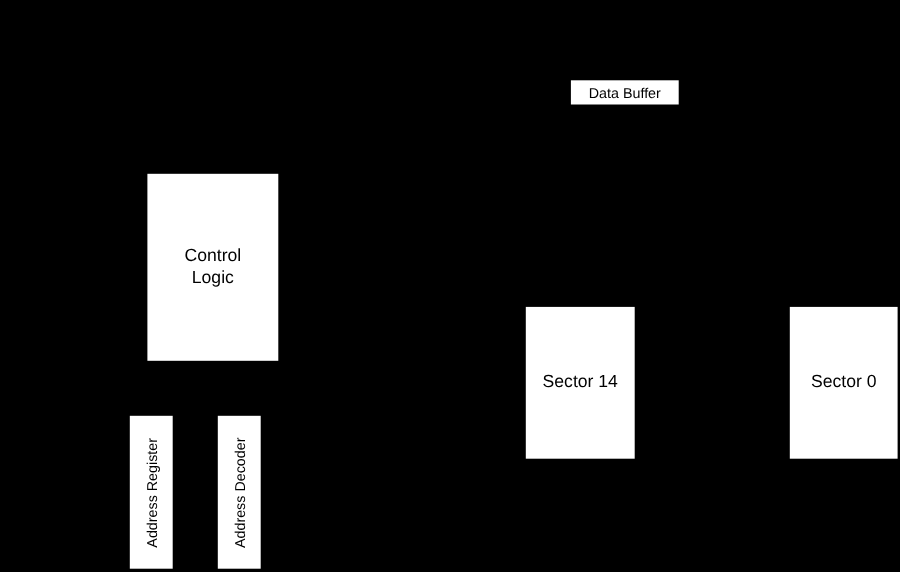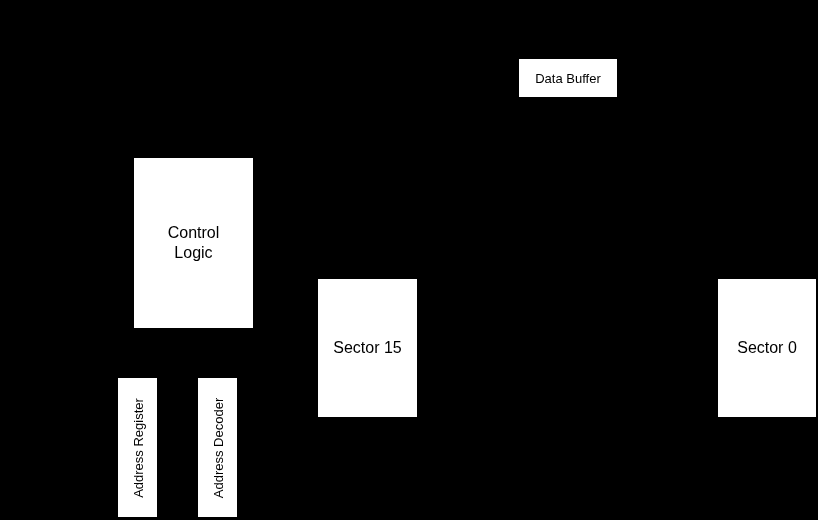--- a/index.html
+++ b/index.html
@@ -24,22 +24,22 @@
     background: #ffffff;
     color: #000000;
     display: flex;
     align-items: center;
     justify-content: center;
     text-align: center;
     box-sizing: border-box;
   }
   
   .node--data-buffer {
-    left: 519px; top: 59px;
-    width: 98px; height: 38px;
+    left: 519px; top: 73px;
+    width: 98px; height: 22px;
     font-size: 13px;
   }
   
   .node--control-logic {
     left: 134px; top: 158px;
     width: 119px; height: 170px;
     font-size: 16px;
     line-height: 20px;
     white-space: pre-line;
   }
@@ -82,22 +82,22 @@
   </div>
 
   <div class="node node--vertical node--address-register">
     <span class="vlabel">Address Register</span>
   </div>
 
   <div class="node node--vertical node--address-decoder">
     <span class="vlabel">Address Decoder</span>
   </div>
 
-  <div class="node node--sector node--sector-15">
-    <span>Sector 15</span>
+
+  <div class="node node--sector node--sector-14">
+    <span>Sector 14</span>
   </div>
-
 
   <div class="node node--sector node--sector-0">
     <span>Sector 0</span>
   </div>
 
 </div>
 
 </body></html>

